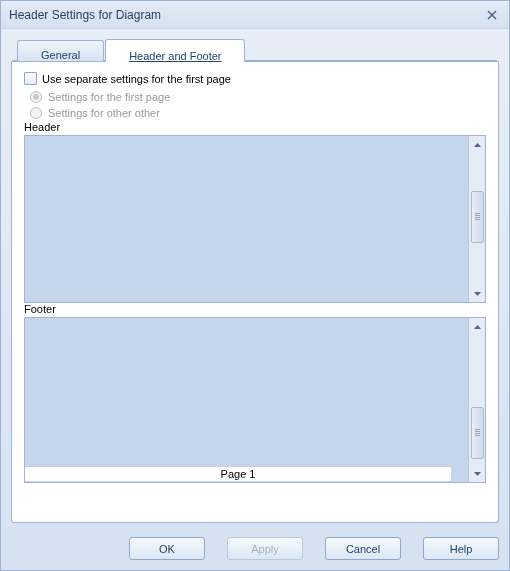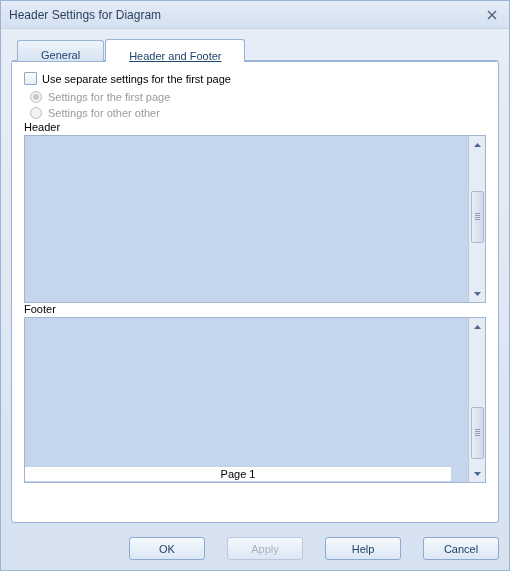--- a/index.html
+++ b/index.html
@@ -303,19 +303,19 @@
   </div>
 
   <div class="button-row">
     <div class="btn">
         <span>OK</span>
       </div>
     <div class="btn disabled">
         <span>Apply</span>
       </div>
     <div class="btn">
+        <span>Cancel</span>
+      </div>
+    <div class="btn">
         <span>Help</span>
-      </div>
-    <div class="btn">
-        <span>Cancel</span>
       </div>
   </div>
 </div>
 
 </body></html>

